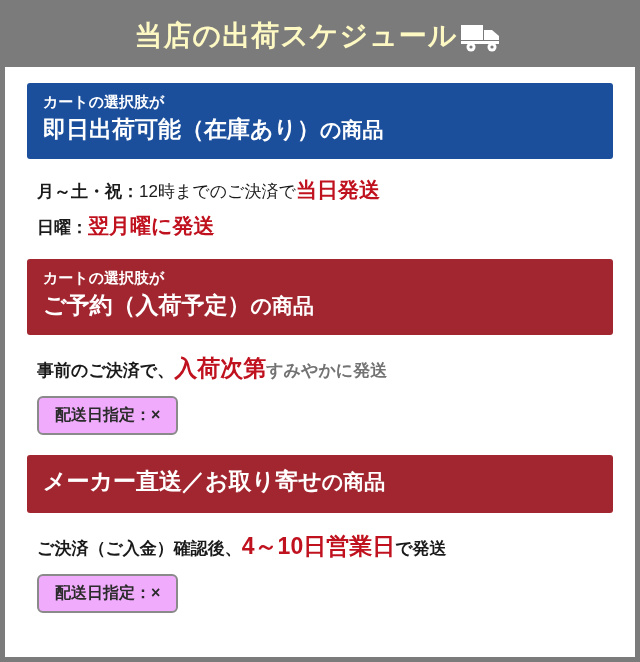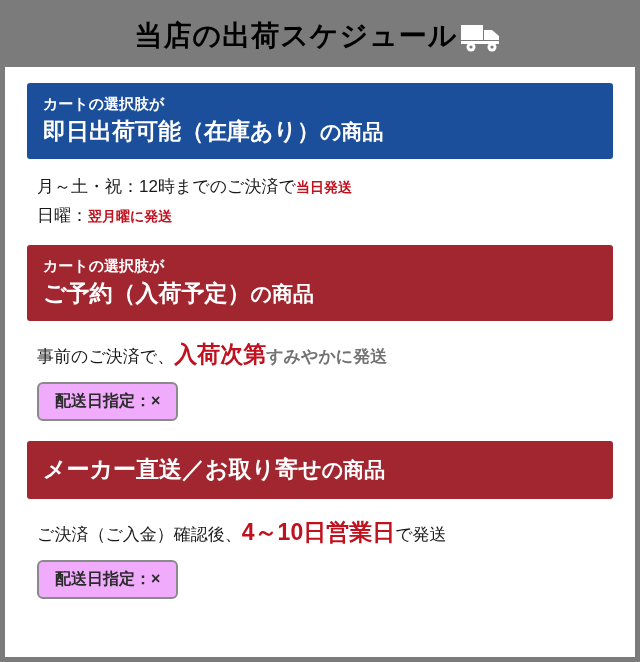--- a/index.html
+++ b/index.html
@@ -19,21 +19,21 @@
     height: 662px;
     box-sizing: border-box;
     border: 5px solid #7b7b7b;
     background: #ffffff;
     position: relative;
     display: flex;
     flex-direction: column;
   }
   .header {
     background: #7b7b7b;
-    color: #000000;
+    color: #fef9c3;
     height: 62px;
     flex: 0 0 62px;
     display: flex;
     align-items: center;
     justify-content: center;
     gap: 2px;
   }
   .header-title {
     font-size: 28px;
     font-weight: bold;
@@ -52,20 +52,21 @@
   }
   .band {
     color: #ffffff;
     border-radius: 3px;
     padding: 10px 16px 12px 16px;
     box-sizing: border-box;
     position: relative;
     display: flex;
     align-items: flex-end;
     justify-content: space-between;
+    font-family: Liberation Mono, monospace;
   }
   .band-blue { background: #1b4f9c; }
   .band-red  { background: #a22630; }
   .band-left {
     display: flex;
     flex-direction: column;
   }
   .band-small {
     font-size: 15px;
     font-weight: bold;
@@ -94,25 +95,25 @@
     padding: 13px 0 14px 16px;
   }
   .detail {
     padding: 13px 8px 6px 10px;
   }
   .detail-line {
     font-size: 17px;
     line-height: 1.75;
     white-space: nowrap;
   }
-  .lbl { font-weight: normal; }
+  .lbl { font-weight: bold; }
   .em-red {
     color: #c0111f;
     font-weight: bold;
-    font-size: 14px;
+    font-size: 21px;
   }
   .em-red-lg {
     color: #c0111f;
     font-weight: bold;
     font-size: 23px;
   }
   .em-red-sm {
     color: #737373;
     font-weight: bold;
     font-size: 17px;

